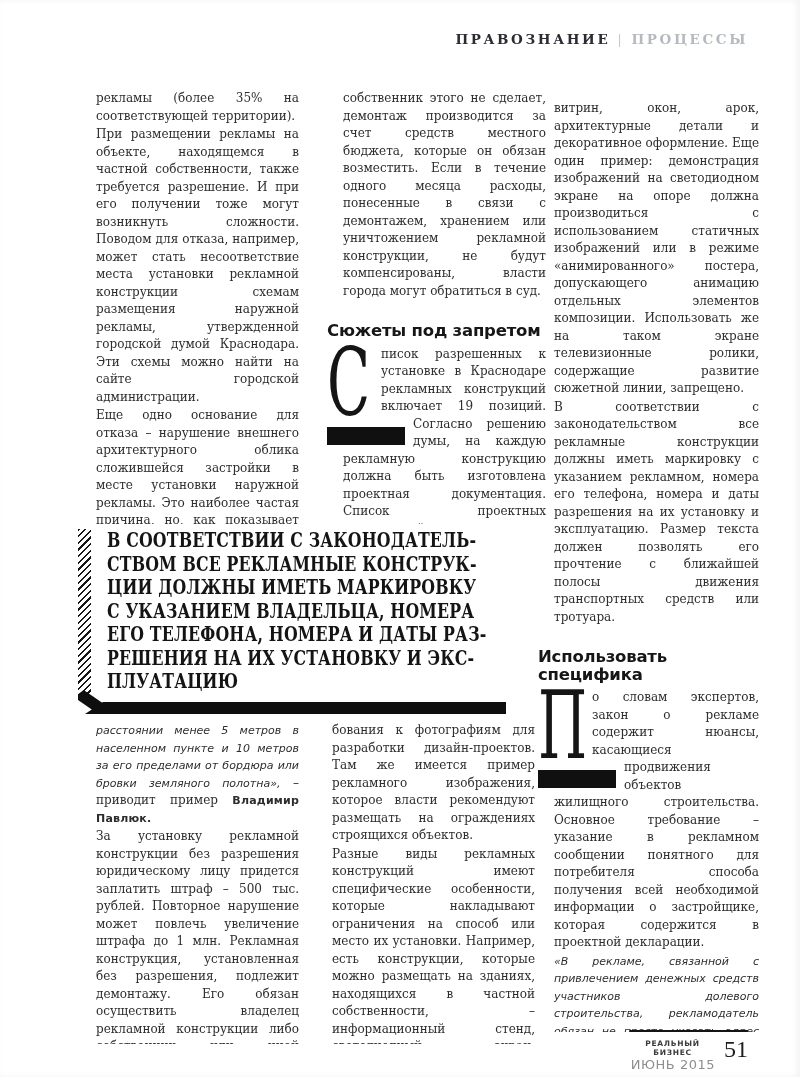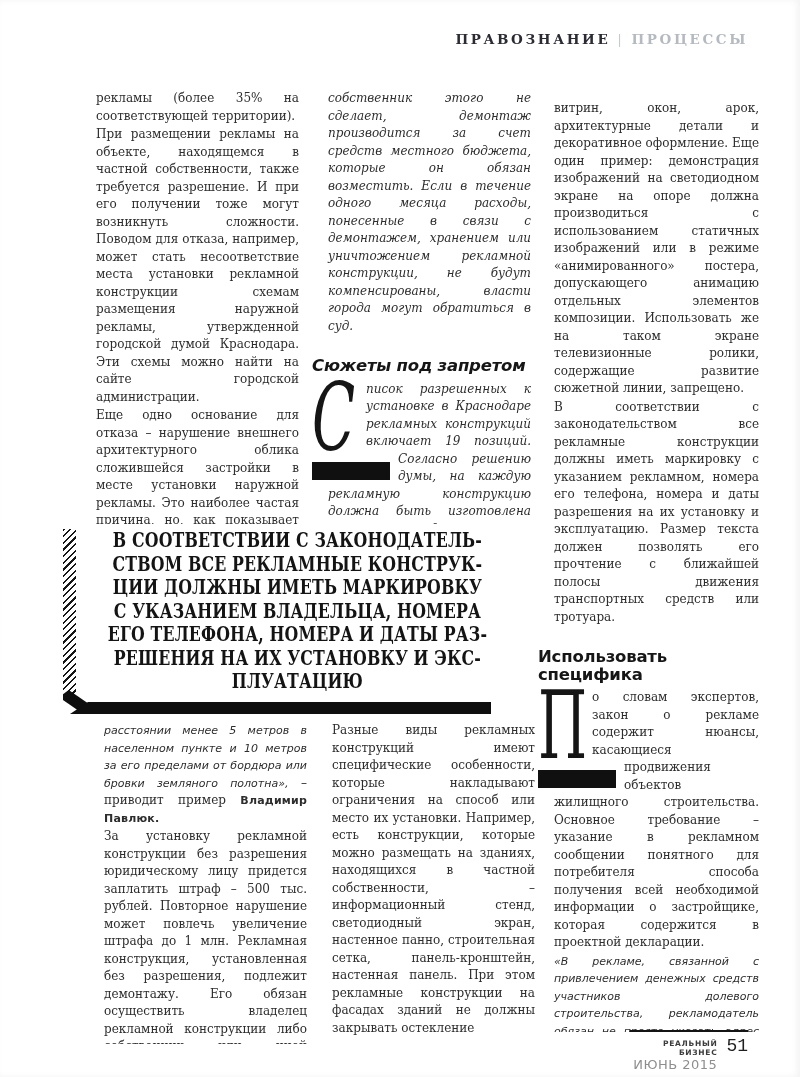--- a/index.html
+++ b/index.html
@@ -11,52 +11,52 @@
   
   .hdr{position:absolute;top:31px;left:0;right:52px;text-align:right;
        font-family:"DejaVu Serif",serif;font-weight:700;font-size:13.5px;letter-spacing:2.6px;}
   .hdr .sec{color:#2b2b33;}
   .hdr .div{color:#c6cacd;font-weight:400;padding:0 7px;}
   .hdr .sub{color:#b5bac0;}
   
   .col{position:absolute;font-size:12px;line-height:17.5px;text-align:justify;overflow:hidden;}
   .col p{margin:0 0 1px 16px;}
   .c1t{left:80px;top:90px;width:219px;height:434px;}
-  .c2t{left:312px;top:90px;width:219px;height:434px;font-style:italic;}
+  .c2t{left:327px;top:90px;width:219px;height:434px;}
   .c3 {left:538px;top:100px;width:221px;height:932px;}
-  .c1b{left:88px;top:722px;width:219px;height:322px;}
+  .c1b{left:80px;top:722px;width:219px;height:322px;}
   .c2b{left:316px;top:722px;width:219px;height:322px;}
   .seg-i{font-family:"DejaVu Sans",sans-serif;font-style:italic;font-size:11px;}
   .seg-b{font-family:"DejaVu Sans",sans-serif;font-weight:700;font-size:11px;letter-spacing:.2px;}
   .section-heading{font-family:"DejaVu Sans",sans-serif;font-weight:700;font-size:16.5px;
        letter-spacing:-.2px;color:#161616;margin:22px 0 6px 0;text-align:left;}
   
   .dc-letter-float{float:left;width:46px;height:70px;margin:4px 8px 0 0;}
   .dc-glyph{display:inline-block;font-family:"DejaVu Serif",serif;font-size:94px;line-height:66px;
        color:#151515;transform:scaleX(.6);transform-origin:0 0;}
   .dc-bar-float{float:left;clear:left;width:78px;height:18px;background:#101010;margin:7px 8px 3px 0;}
   
-  .pullquote{position:absolute;left:63px;top:524px;width:428px;height:192px;text-align:center;}
+  .pullquote{position:absolute;left:78px;top:524px;width:428px;height:192px;}
   .pq-hatch{position:absolute;left:0;top:5px;bottom:18px;width:13px;
        background:repeating-linear-gradient(135deg,#151515 0 1.6px,transparent 1.6px 4.7px);}
   .pq-text{position:absolute;left:29px;top:5px;width:520px;white-space:pre-line;
        font-family:"DejaVu Serif",serif;font-weight:700;font-size:20px;line-height:23.5px;
        letter-spacing:.2px;color:#141414;transform:scaleX(.79);transform-origin:0 0;}
   .pq-bar{position:absolute;left:7px;right:0;bottom:2px;height:12px;background:#0e0e0e;
        clip-path:polygon(0 100%,18px 0,100% 0,100% 100%);}
   .pq-fold{position:absolute;left:0;bottom:2px;width:26px;height:24px;background:#0e0e0e;
        clip-path:polygon(0 18%,22% 0,100% 58%,78% 100%,0 42%);}
   
   .footer{position:absolute;left:630px;top:1030px;width:118px;}
   .footer-rule{height:2px;background:#141414;margin-bottom:5px;}
   .footer-row{display:flex;justify-content:flex-end;align-items:flex-start;gap:9px;}
   .footer-mag{text-align:right;font-family:"DejaVu Sans",sans-serif;padding-top:2px;}
-  .footer-mag-name{font-size:7.5px;font-weight:700;letter-spacing:.7px;color:#3b3b3b;}
+  .footer-mag-name{font-size:7.5px;font-weight:700;letter-spacing:.7px;color:#3b3b3b;text-align:center;}
   .footer-issue{font-size:13px;letter-spacing:.5px;color:#8e8e8e;}
-  .footer-page{font-family:Liberation Mono, monospace;font-size:18px;color:#1f1f1f;line-height:1;}
+  .footer-page{font-family:Liberation Serif, serif;font-size:24px;color:#1f1f1f;line-height:1;}
 </style>
 </head>
 <body>
 
 <div class="page">
 
   <header class="hdr">
     <span class="sec">ПРАВОЗНАНИЕ</span><span class="div">|</span><span class="sub">ПРОЦЕССЫ</span>
   </header>
 
@@ -103,20 +103,21 @@
 ПЛУАТАЦИЮ</div>
     <div class="pq-fold"></div>
     <div class="pq-bar"></div>
   </aside>
 
   <section class="col c1b">
       <p><span class="seg-i">расстоянии менее 5 метров в населенном пункте и 10 метров за его пределами от бордюра или бровки земляного полотна»,</span><span> – приводит пример </span><span class="seg-b">Владимир Павлюк.</span></p>
       <p><span>За установку рекламной конструкции без разрешения юридическому лицу придется заплатить штраф – 500 тыс. рублей. Повторное нарушение может повлечь увеличение штрафа до 1 млн. Рекламная конструкция, установленная без разрешения, подлежит демонтажу. Его обязан осуществить владелец рекламной конструкции либо собственник или иной законный владелец недвижимого имущества, к которому она была присоединена, в течение месяца после получения соответствующего предписания. Если</span></p>
     </section>
   <section class="col c2b">
+      <p><span>бования к фотографиям для разработки дизайн-проектов. Там же имеется пример рекламного изображения, которое власти рекомендуют размещать на ограждениях строящихся объектов.</span></p>
       <p><span>Разные виды рекламных конструкций имеют специфические особенности, которые накладывают ограничения на способ или место их установки. Например, есть конструкции, которые можно размещать на зданиях, находящихся в частной собственности, – информационный стенд, светодиодный экран, настенное панно, строительная сетка, панель-кронштейн, настенная панель. При этом рекламные конструкции на фасадах зданий не должны закрывать остекление</span></p>
     </section>
 
   <footer class="footer">
     <div class="footer-rule"></div>
     <div class="footer-row">
       <div class="footer-mag">
         <div class="footer-mag-name">РЕАЛЬНЫЙ БИЗНЕС</div>
         <div class="footer-issue">ИЮНЬ 2015</div>
       </div>

